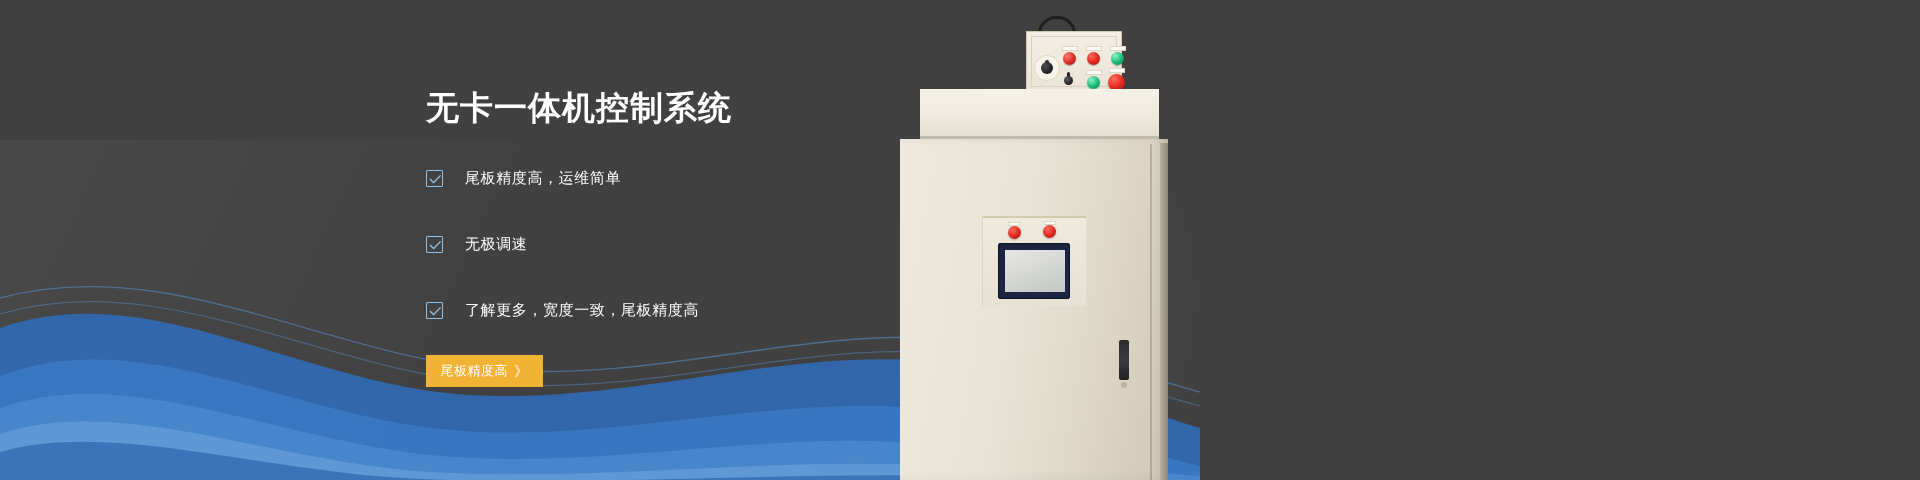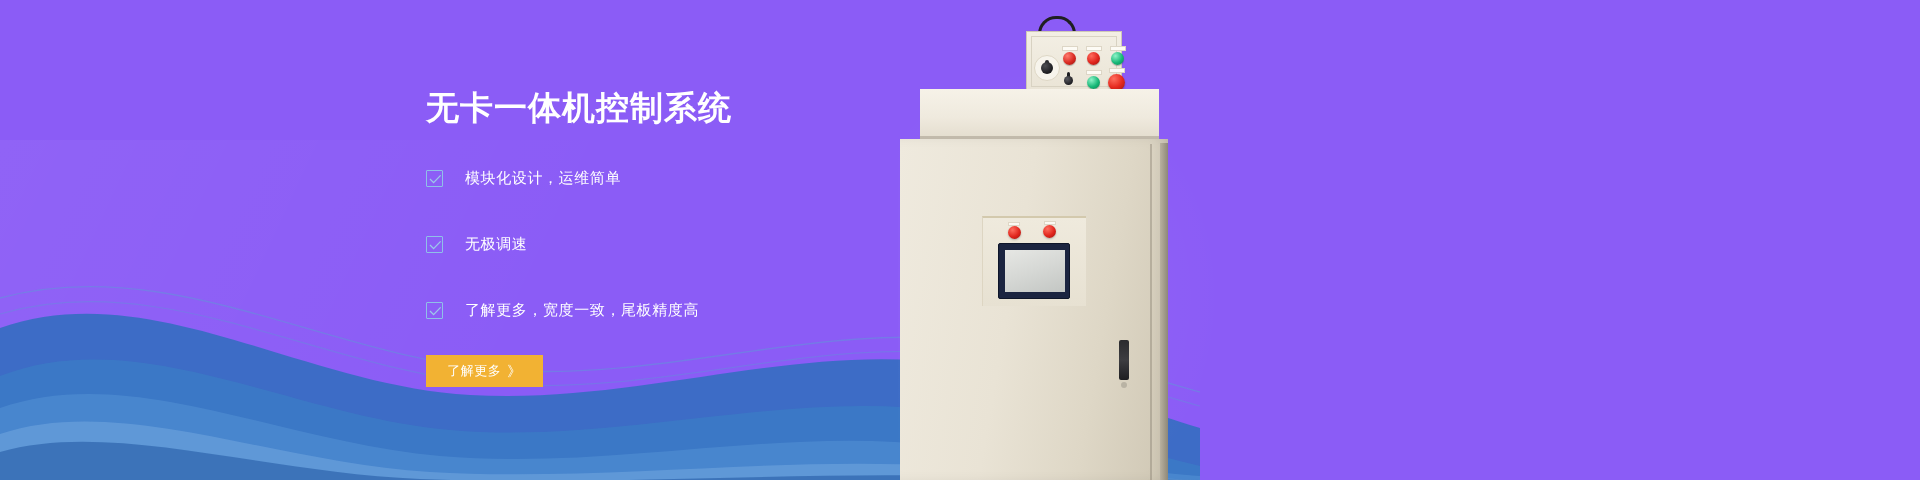--- a/index.html
+++ b/index.html
@@ -7,21 +7,21 @@
   body {
     font-family:"Liberation Sans","DejaVu Sans",sans-serif;
     background:#2a68b5;
     position:relative;
   }
 
   
   .banner {
     position:absolute; inset:0;
     width:1920px; height:480px;
-    background:#8b5cf6;
+    background:#404040;
     overflow:hidden;
   }
 
   
   .waves { position:absolute; left:0; bottom:0; width:1200px; height:300px; pointer-events:none; }
   .waves svg { display:block; width:100%; height:100%; }
 
   
   .sheen {
     position:absolute; left:0; bottom:0; width:900px; height:340px;
@@ -303,21 +303,21 @@
     <div class="hero-title">无卡一体机控制系统</div>
 
     <div class="feature-list">
 
       <div class="feature-item">
         <span class="check-box">
           <svg width="13" height="11" viewBox="0 0 13 11" xmlns="http://www.w3.org/2000/svg">
             <polyline points="1,5 4.6,8.6 11.6,1.4" fill="none" stroke="#9cc8ea" stroke-width="1.3"></polyline>
           </svg>
         </span>
-        <span class="feature-text">模块化设计，运维简单</span>
+        <span class="feature-text">尾板精度高，运维简单</span>
       </div>
 
       <div class="feature-row-gap"></div>
 
       <div class="feature-item">
         <span class="check-box">
           <svg width="13" height="11" viewBox="0 0 13 11" xmlns="http://www.w3.org/2000/svg">
             <polyline points="1,5 4.6,8.6 11.6,1.4" fill="none" stroke="#9cc8ea" stroke-width="1.3"></polyline>
           </svg>
         </span>
@@ -331,21 +331,21 @@
           <svg width="13" height="11" viewBox="0 0 13 11" xmlns="http://www.w3.org/2000/svg">
             <polyline points="1,5 4.6,8.6 11.6,1.4" fill="none" stroke="#9cc8ea" stroke-width="1.3"></polyline>
           </svg>
         </span>
         <span class="feature-text">了解更多，宽度一致，尾板精度高</span>
       </div>
 
     </div>
 
     <button class="cta">
-      <span class="cta-label">了解更多</span>
+      <span class="cta-label">尾板精度高</span>
       <span class="cta-arrow">》</span>
     </button>
 
   </div>
 
   <div class="machine">
 
     <div class="machine-glow"></div>
 
     <div class="panel-cable"></div>

